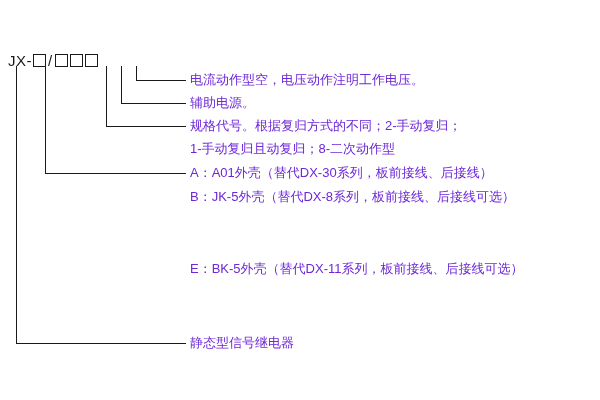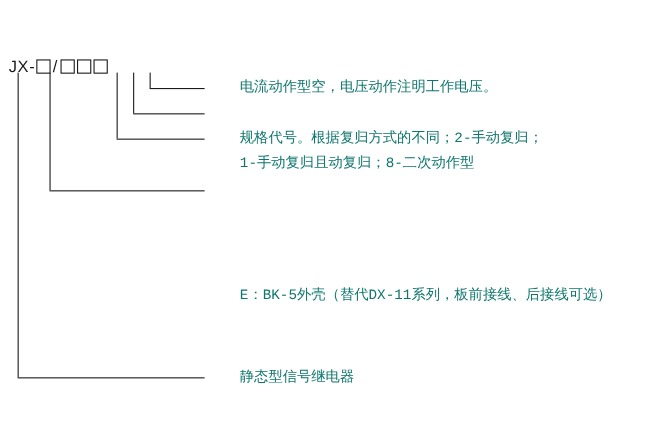--- a/index.html
+++ b/index.html
@@ -61,23 +61,22 @@
     height: 1px;
     background: #1a1a1a;
   }
 
   
   .label {
     position: absolute;
     font-size: 13px;
     line-height: 16px;
     white-space: nowrap;
-    font-family: Liberation Mono, monospace;
-    color: #0f766e;
-    margin-left: 28px;
+    font-family: Liberation Sans, sans-serif;
+    color: #6d28d9;
   }
 </style>
 </head>
 <body>
 
 <div id="diagram">
 
   <div class="code-row">
     <span class="code-text">JX-</span>
     <span class="code-box"></span>
@@ -96,18 +95,21 @@
   <div class="vline" style="left:106px; top:66px; height:60px;"></div>
   <div class="hline" style="left:106px; top:126px; width:80px;"></div>
 
   <div class="vline" style="left:45px; top:66px; height:107px;"></div>
   <div class="hline" style="left:45px; top:173px; width:141px;"></div>
 
   <div class="vline" style="left:16px; top:66px; height:277px;"></div>
   <div class="hline" style="left:16px; top:343px; width:170px;"></div>
 
   <div class="label" style="left:190px; top:72px;">电流动作型空，电压动作注明工作电压。</div>
+  <div class="label" style="left:190px; top:95px;">辅助电源。</div>
   <div class="label" style="left:190px; top:118px;">规格代号。根据复归方式的不同；2-手动复归；</div>
   <div class="label" style="left:190px; top:141px;">1-手动复归且动复归；8-二次动作型</div>
+  <div class="label" style="left:190px; top:165px;">A：A01外壳（替代DX-30系列，板前接线、后接线）</div>
+  <div class="label" style="left:190px; top:189px;">B：JK-5外壳（替代DX-8系列，板前接线、后接线可选）</div>
   <div class="label" style="left:190px; top:261px;">E：BK-5外壳（替代DX-11系列，板前接线、后接线可选）</div>
   <div class="label" style="left:190px; top:335px;">静态型信号继电器</div>
 
 </div>
 
 </body></html>

